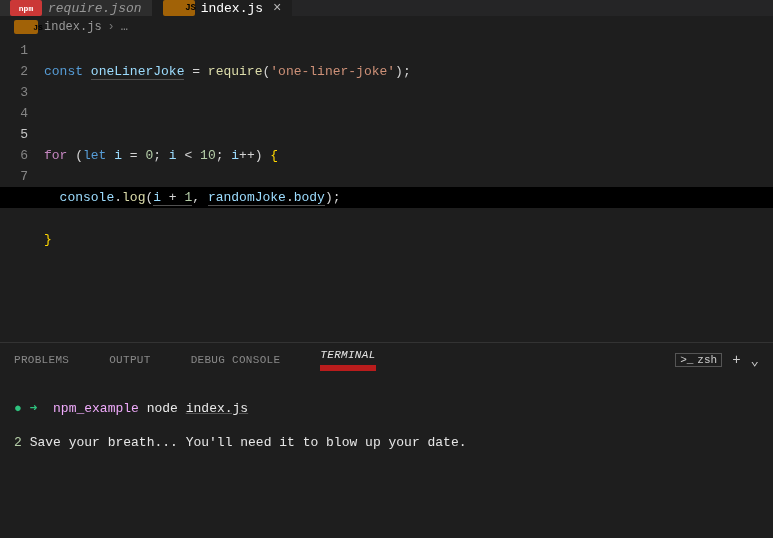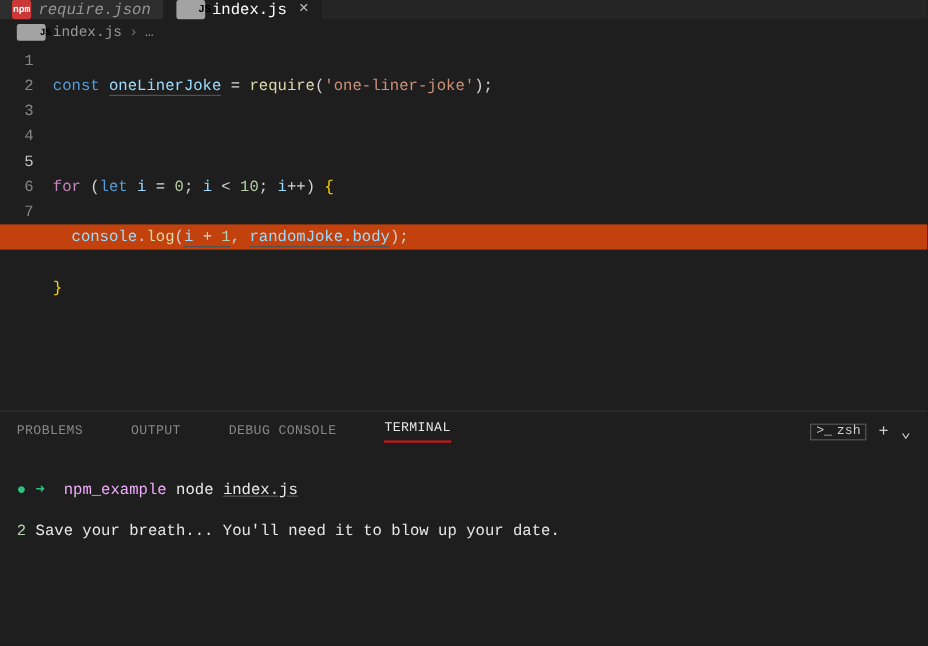--- a/index.html
+++ b/index.html
@@ -23,44 +23,44 @@
     display: flex;
     align-items: center;
     padding: 0 10px;
     gap: 6px;
     font-size: 13px;
     border-right: 1px solid #1e1e1e;
     cursor: pointer;
   }
   .tab.inactive { background: #2d2d2d; color: #969696; font-style: italic; }
   .tab.active { background: #1e1e1e; color: #ffffff; }
-  .tab-icon { width: 16px; height: 16px; display:inline-flex; align-items:center; justify-content:center; font-size:10px; border-radius:2px; font-style:normal; font-weight:bold; }
+  .tab-icon { width: 32px; height: 16px; display:inline-flex; align-items:center; justify-content:center; font-size:10px; border-radius:2px; font-style:normal; font-weight:bold; }
   .icon-npm { background:#cb3837; color:#fff; font-size:8px; padding:0 1px; }
-  .icon-js { background:#a3a3a3; color:#000; font-size:9px;padding-left:24px; }
+  .icon-js { background:#a16207; color:#000; font-size:9px;padding-left:24px; }
   .tab-close { color:#bbb; font-size:14px; margin-left:4px; }
 
   .breadcrumb {
     display:flex; align-items:center;
     padding: 4px 14px;
     font-size: 12px;
     color:#999;
     gap:6px;
   }
   .breadcrumb .icon-js { width:14px;height:14px;font-size:8px;}
   .bc-sep { color:#777; }
 
   .editor {
     display:flex;
     padding: 2px 0 8px 0;
     line-height: 21px;
     font-size: 13px;
   }
   .gutter { width: 44px; text-align:right; color:#858585; padding-right:16px; user-select:none;}
   .code-lines { flex:1; white-space:pre; }
-  .hl-line { background:#c2410c; display:block; margin-left:-44px; padding-left:44px; width:calc(100% + 44px);font-family:Liberation Mono, monospace;}
+  .hl-line { background:#000000; display:block; margin-left:-44px; padding-left:44px; width:calc(100% + 44px);font-family:Liberation Mono, monospace;}
   .ln-active { color:#c6c6c6; }
 
   
   .kw { color:#c586c0; }
   .kw2 { color:#569cd6; }
   .var { color:#9cdcfe; }
   .fn { color:#dcdcaa; }
   .str { color:#ce9178; }
   .num { color:#b5cea8; }
   .op { color:#d4d4d4; }
@@ -80,21 +80,21 @@
   .panel-tabs {
     display:flex;
     align-items:center;
     padding: 0 14px;
     height: 34px;
     gap: 40px;
     font-size: 11px;
     color:#888;
   }
   .panel-tab { letter-spacing: .3px; cursor:pointer; }
-  .panel-tab.active { color:#e7e7e7; border-bottom:2px solid #b91c1c; padding-bottom:4px; }
+  .panel-tab.active { color:#e7e7e7; border-bottom:6px solid #b91c1c; padding-bottom:4px;font-style:italic; }
   .panel-right { margin-left:auto; display:flex; align-items:center; gap:10px; color:#ccc; font-size:12px;}
   .shell-box { border:1px solid #555; padding:0 4px; display:inline-flex; align-items:center; gap:4px; font-size:11px;}
   .plus, .chev, .trash, .caret { color:#ccc; font-size:14px; cursor:pointer;}
   .term {
     padding: 6px 14px 10px 14px;
     font-size: 13px;
     line-height: 17px;
     white-space: pre-wrap;
   }
   .prompt-sym { color:#2ec27e; }

